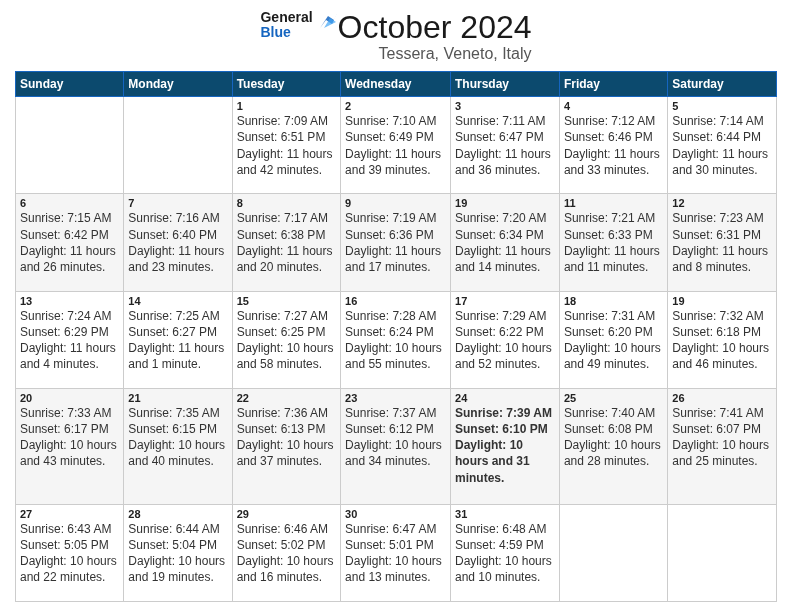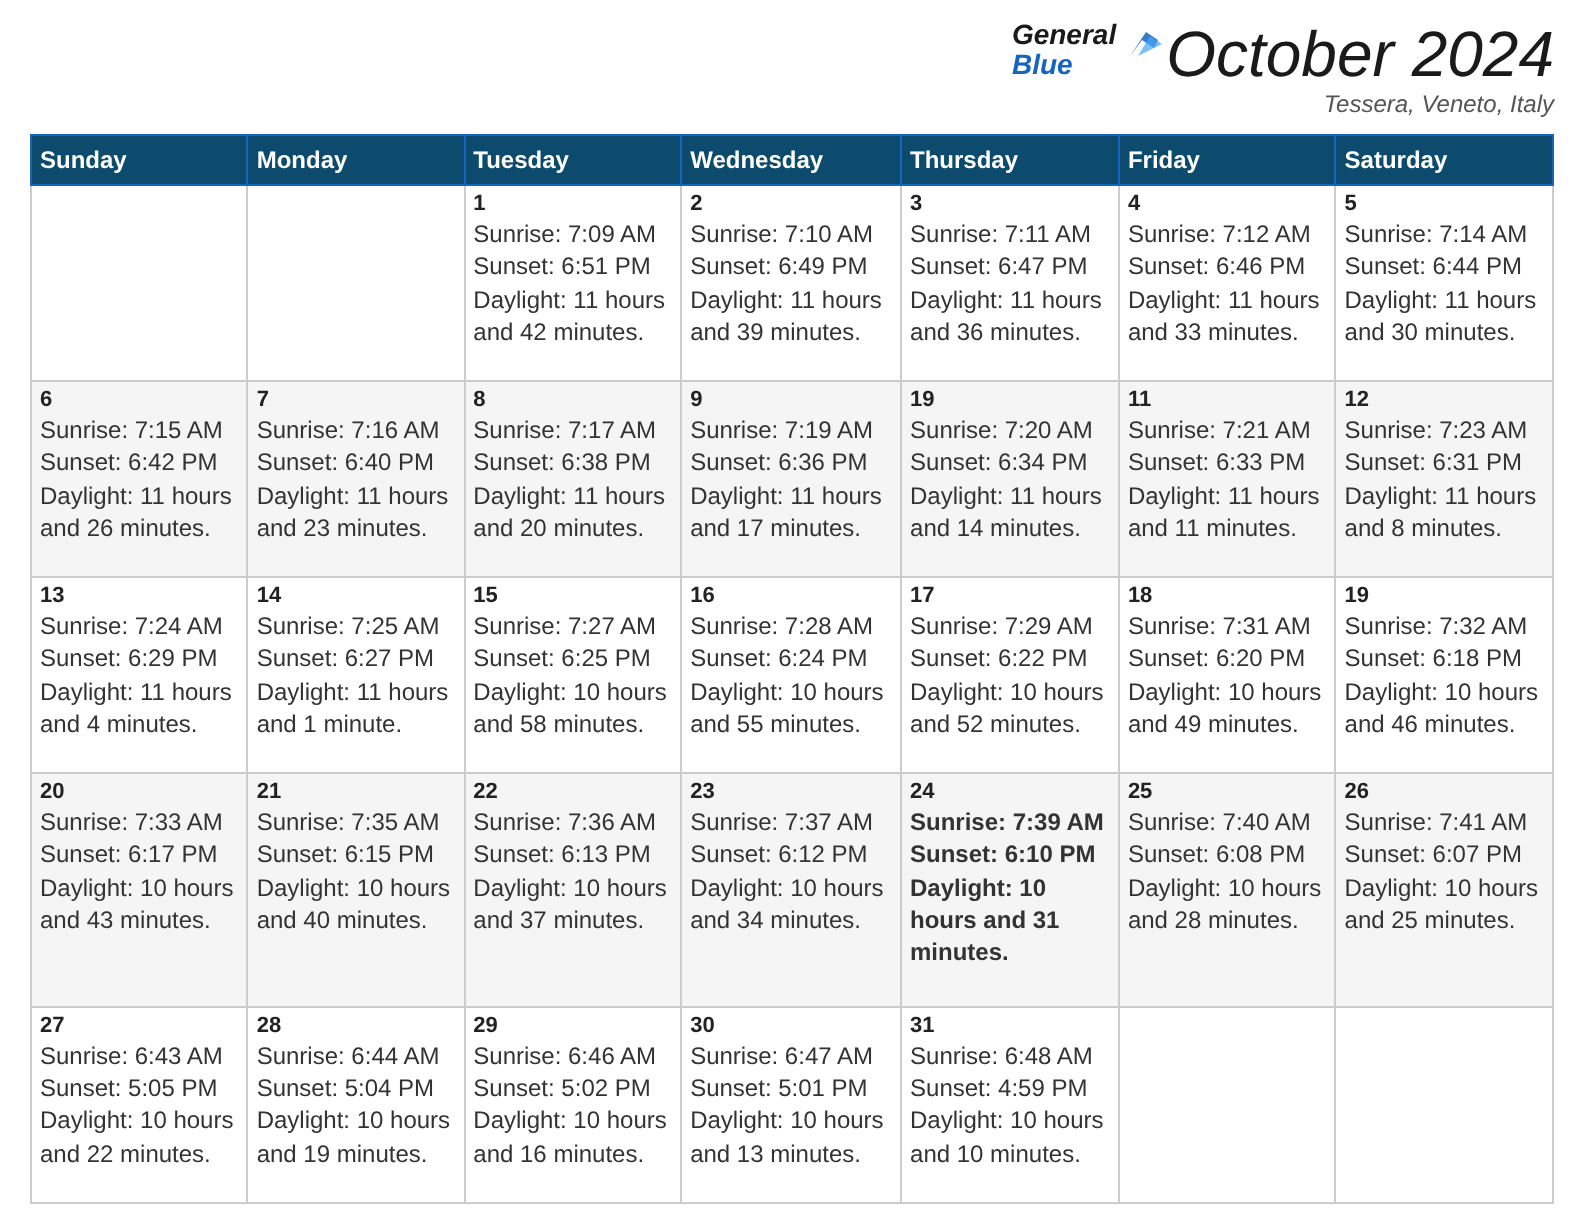--- a/index.html
+++ b/index.html
@@ -12,41 +12,40 @@
     }
     .page {
       width: 792px;
       height: 612px;
       padding: 10px 15px 10px 15px;
       display: flex;
       flex-direction: column;
     }
     .header {
       display: flex;
-      justify-content: flex-end;
+      justify-content: center;
       align-items: flex-start;
       margin-bottom: 8px;
-      font-style: italic;
     }
     .logo {
       display: flex;
       align-items: center;
       gap: 4px;
     }
     .title-block {
       text-align: right;
     }
     .month-title {
       font-size: 32px;
       font-weight: normal;
       color: #1a1a1a;
       line-height: 1.1;
     }
     .location {
-      font-size: 12px;
+      font-size: 16px;
       color: #555;
     }
     .calendar-table {
       width: 100%;
       border-collapse: collapse;
       flex: 1;
     }
     .calendar-table th {
       background-color: #0c4a6e;
       color: #fff;

